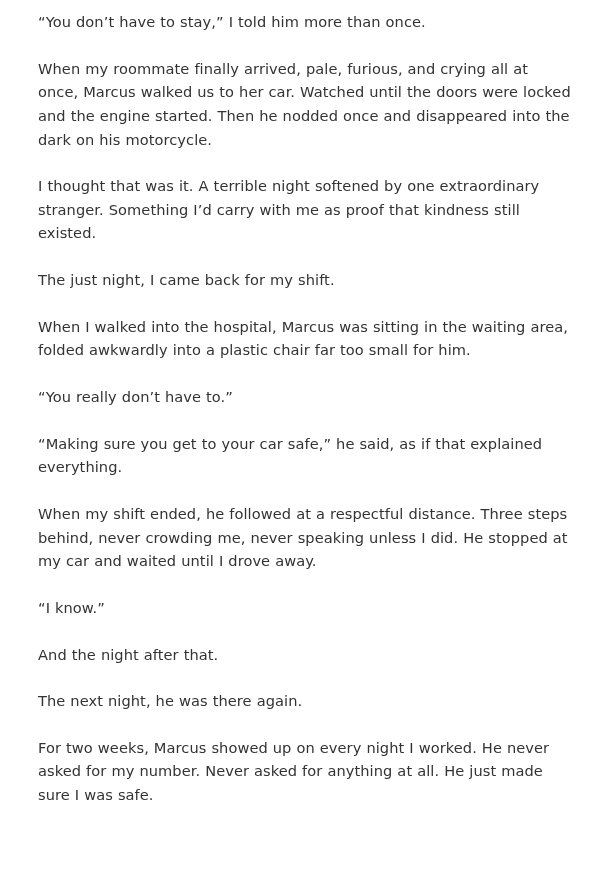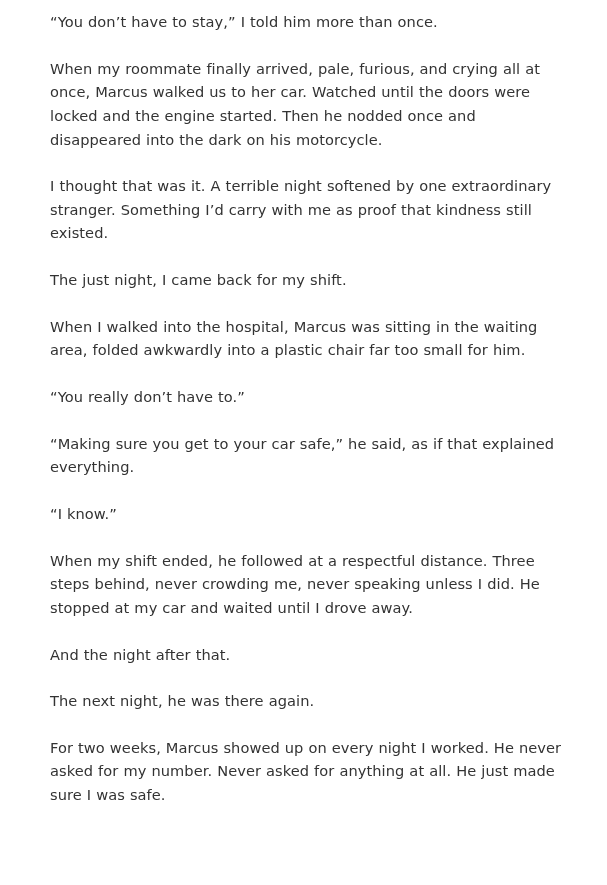--- a/index.html
+++ b/index.html
@@ -15,40 +15,40 @@
     color: #2b2b2b;
   }
   .page {
     box-sizing: border-box;
     width: 607px;
     padding: 10px 36px 0 38px;
   }
   .para {
     font-size: 14.6px;
     line-height: 1.62;
-    margin: 0 0 23px 12px;
+    margin: 0 0 23px 0;
     color: #333333;
     letter-spacing: 0.005em;
     text-align: left;
     word-spacing: 0.02em;
   }
   .para:last-child {
     margin-bottom: 0;
   }
 </style>
 </head>
 <body>
 
 <div class="page">
   <p class="para">“You don’t have to stay,” I told him more than once.</p>
   <p class="para">When my roommate finally arrived, pale, furious, and crying all at once, Marcus walked us to her car. Watched until the doors were locked and the engine started. Then he nodded once and disappeared into the dark on his motorcycle.</p>
   <p class="para">I thought that was it. A terrible night softened by one extraordinary stranger. Something I’d carry with me as proof that kindness still existed.</p>
   <p class="para">The just night, I came back for my shift.</p>
   <p class="para">When I walked into the hospital, Marcus was sitting in the waiting area, folded awkwardly into a plastic chair far too small for him.</p>
   <p class="para">“You really don’t have to.”</p>
   <p class="para">“Making sure you get to your car safe,” he said, as if that explained everything.</p>
+  <p class="para">When my shift ended, he followed at a respectful distance. Three steps behind, never crowding me, never speaking unless I did. He stopped at my car and waited until I drove away.</p>
   <p class="para">“I know.”</p>
-  <p class="para">When my shift ended, he followed at a respectful distance. Three steps behind, never crowding me, never speaking unless I did. He stopped at my car and waited until I drove away.</p>
   <p class="para">And the night after that.</p>
   <p class="para">The next night, he was there again.</p>
   <p class="para">For two weeks, Marcus showed up on every night I worked. He never asked for my number. Never asked for anything at all. He just made sure I was safe.</p>
 
 </div>
 
 </body></html>

